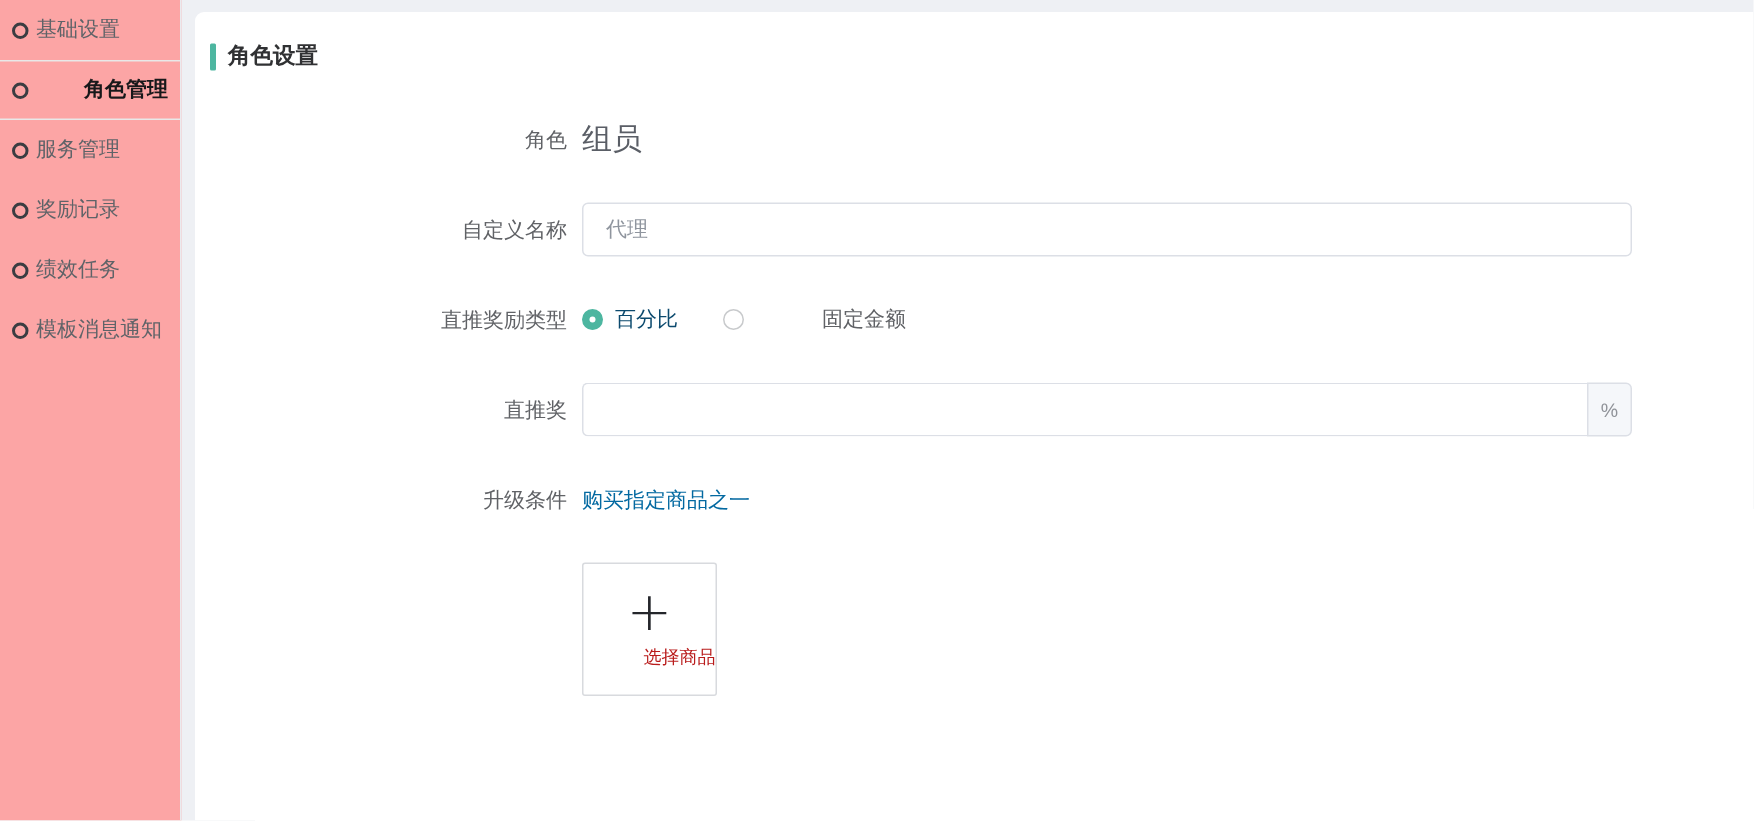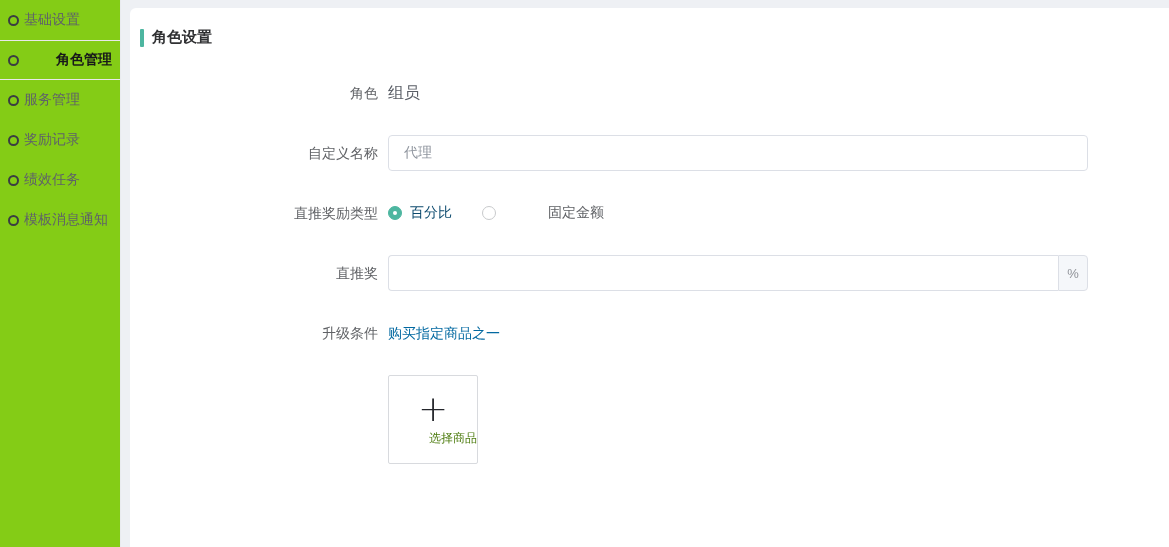--- a/index.html
+++ b/index.html
@@ -8,21 +8,21 @@
     position:relative;
     background:#eef0f4;
     font-family:"Liberation Sans","DejaVu Sans",sans-serif;
     overflow:hidden;
     color:#303133;
   }
 
   
   .sidebar {
     position:absolute; left:0; top:0; width:121px; height:547px;
-    background:#84cc16; border-right:1px solid #e9ebef;
+    background:#fca5a5; border-right:1px solid #e9ebef;
   }
   .side-item {
     height:40px; display:flex; align-items:center;
     padding-left:8px; cursor:pointer;
     font-size:14px; color:#5f6368; white-space:nowrap;
   }
   .side-item .dot {
     width:11px; height:11px; border:2px solid #3a3d42; border-radius:50%;
     flex:none; margin-right:5px;
   }
@@ -44,21 +44,21 @@
   
   .form { margin-top:28px; }
   .frow { display:flex; margin-bottom:24px; min-height:36px; }
   .flabel {
     width:258px; flex:none; padding-right:10px;
     text-align:right; font-size:14px; color:#606266; line-height:36px;
     white-space:nowrap;
   }
   .fcontent { display:flex; align-items:center; }
 
-  .role-value { font-size:16px; color:#5a5e66; line-height:36px; }
+  .role-value { font-size:20px; color:#5a5e66; line-height:36px; }
   .plain-value { font-size:14px; color:#0369a1; line-height:36px; }
 
   input.text-input {
     width:700px; height:36px;
     border:1px solid #dcdfe6; border-radius:4px;
     padding:0 15px; font-size:14px; color:#8f959e;
     outline:none; background:#fff;
     font-family:"Liberation Sans","DejaVu Sans",sans-serif;
   }
 
@@ -111,21 +111,21 @@
   .picker-box {
     width:90px; height:89px;
     border:1px solid #d8dade; border-radius:2px; background:#fff;
     display:flex; flex-direction:column; align-items:center; justify-content:center;
     cursor:pointer;
   }
   .plus-glyph {
     font-size:36px; font-weight:100; line-height:34px; color:#24262b;
     font-family:"DejaVu Sans",sans-serif;
   }
-  .picker-label { font-size:12px; color:#4d7c0f; margin-top:4px;margin-left:40px; }
+  .picker-label { font-size:12px; color:#b91c1c; margin-top:4px;margin-left:40px; }
 </style>
 </head>
 <body>
 
 <nav class="sidebar">
   <div class="side-item">
     <span class="dot"></span>
     <span>基础设置</span>
   </div>
   <div class="side-item active">

